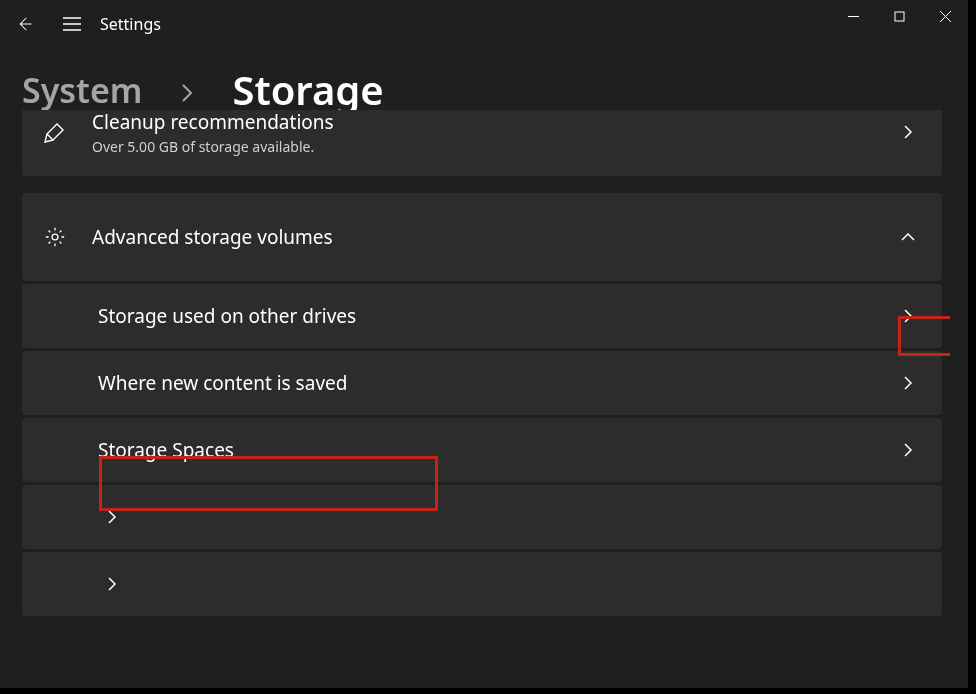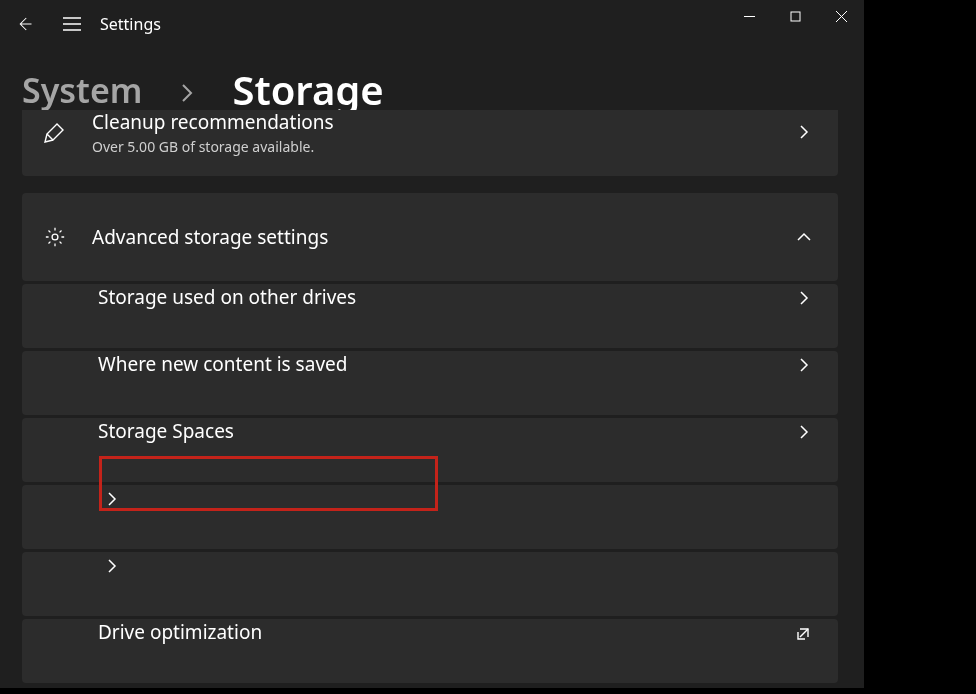--- a/index.html
+++ b/index.html
@@ -6,21 +6,21 @@
   html, body { width: 976px; height: 694px; overflow: hidden; }
   body {
     background: #000;
     font-family: "Segoe UI", "Segoe UI Variable", system-ui, sans-serif;
     color: #fff;
     position: relative;
   }
   .shell {
     position: absolute;
     left: 0; top: 0;
-    width: 864px; height: 688px;
+    width: 968px; height: 688px;
     background: #1f1f1f;
   }
   
   .titlebar {
     height: 48px;
     display: flex;
     align-items: center;
   }
   .tb-left { display: flex; align-items: center; flex: 1; }
   .tb-btn {
@@ -102,21 +102,21 @@
   .card .sub { font-size: 14px; color: #cfcfcf; margin-top: 2px; }
   .card .chev {
     width: 28px; height: 28px;
     display:flex;align-items:center;justify-content:center;
     color:#fff;
   }
   .sub-card {
     background: #2c2c2c;
     border-radius: 4px;
     display: flex;
-    align-items: flex-start;
+    align-items: center;
     padding: 0 20px 0 76px;
     min-height: 64px;
     margin-bottom: 3px;
     position: relative;
   }
   .sub-card .title { font-size: 19px; font-weight: 400; flex:1;}
   .sub-card .chev {
     width: 28px; height: 28px;
     display:flex;align-items:center;justify-content:center;
     color:#fff;
@@ -208,21 +208,21 @@
       <div style="height:14px"></div>
 
       <div class="card tall">
         <div class="ic">
           <svg width="22" height="22" viewBox="0 0 24 24">
               <circle cx="12" cy="12" r="3.2" fill="none" stroke="#fff" stroke-width="1.4"></circle>
               <path d="M12 2v3M12 19v3M2 12h3M19 12h3M4.9 4.9l2.1 2.1M17 17l2.1 2.1M19.1 4.9 17 7M7 17l-2.1 2.1" stroke="#fff" stroke-width="1.4"></path>
             </svg>
         </div>
         <div class="texts">
-          <div class="title">Advanced storage settings</div>
+          <div class="title">Advanced storage volumes</div>
         </div>
         <div class="chev">
           <svg width="16" height="10" viewBox="0 0 16 10">
               <path d="M2 8 L8 2 L14 8" fill="none" stroke="#fff" stroke-width="1.5"></path>
             </svg>
         </div>
       </div>
 
       <div class="sub-card">
         <div class="title">Storage used on other drives</div>
@@ -260,30 +260,20 @@
       </div>
 
       <div class="sub-card">
         <div class="chev">
           <svg width="10" height="16" viewBox="0 0 10 16">
               <path d="M2 2 L8 8 L2 14" fill="none" stroke="#fff" stroke-width="1.5"></path>
             </svg>
         </div>
       </div>
 
-      <div class="sub-card">
-        <div class="title">Drive optimization</div>
-        <div class="chev">
-          <svg width="16" height="16" viewBox="0 0 16 16">
-              <path d="M4 4 H12 V12" fill="none" stroke="#fff" stroke-width="1.4"></path>
-              <path d="M12 4 L4 12" stroke="#fff" stroke-width="1.4"></path>
-              <path d="M2 7 V14 H9" fill="none" stroke="#fff" stroke-width="1.4"></path>
-            </svg>
-        </div>
-      </div>
 
     </div>
 
     <div class="hl hl1"></div>
     <div class="hl hl2"></div>
 
     <div class="scroll-hint"></div>
   </div>
 
 </div>

